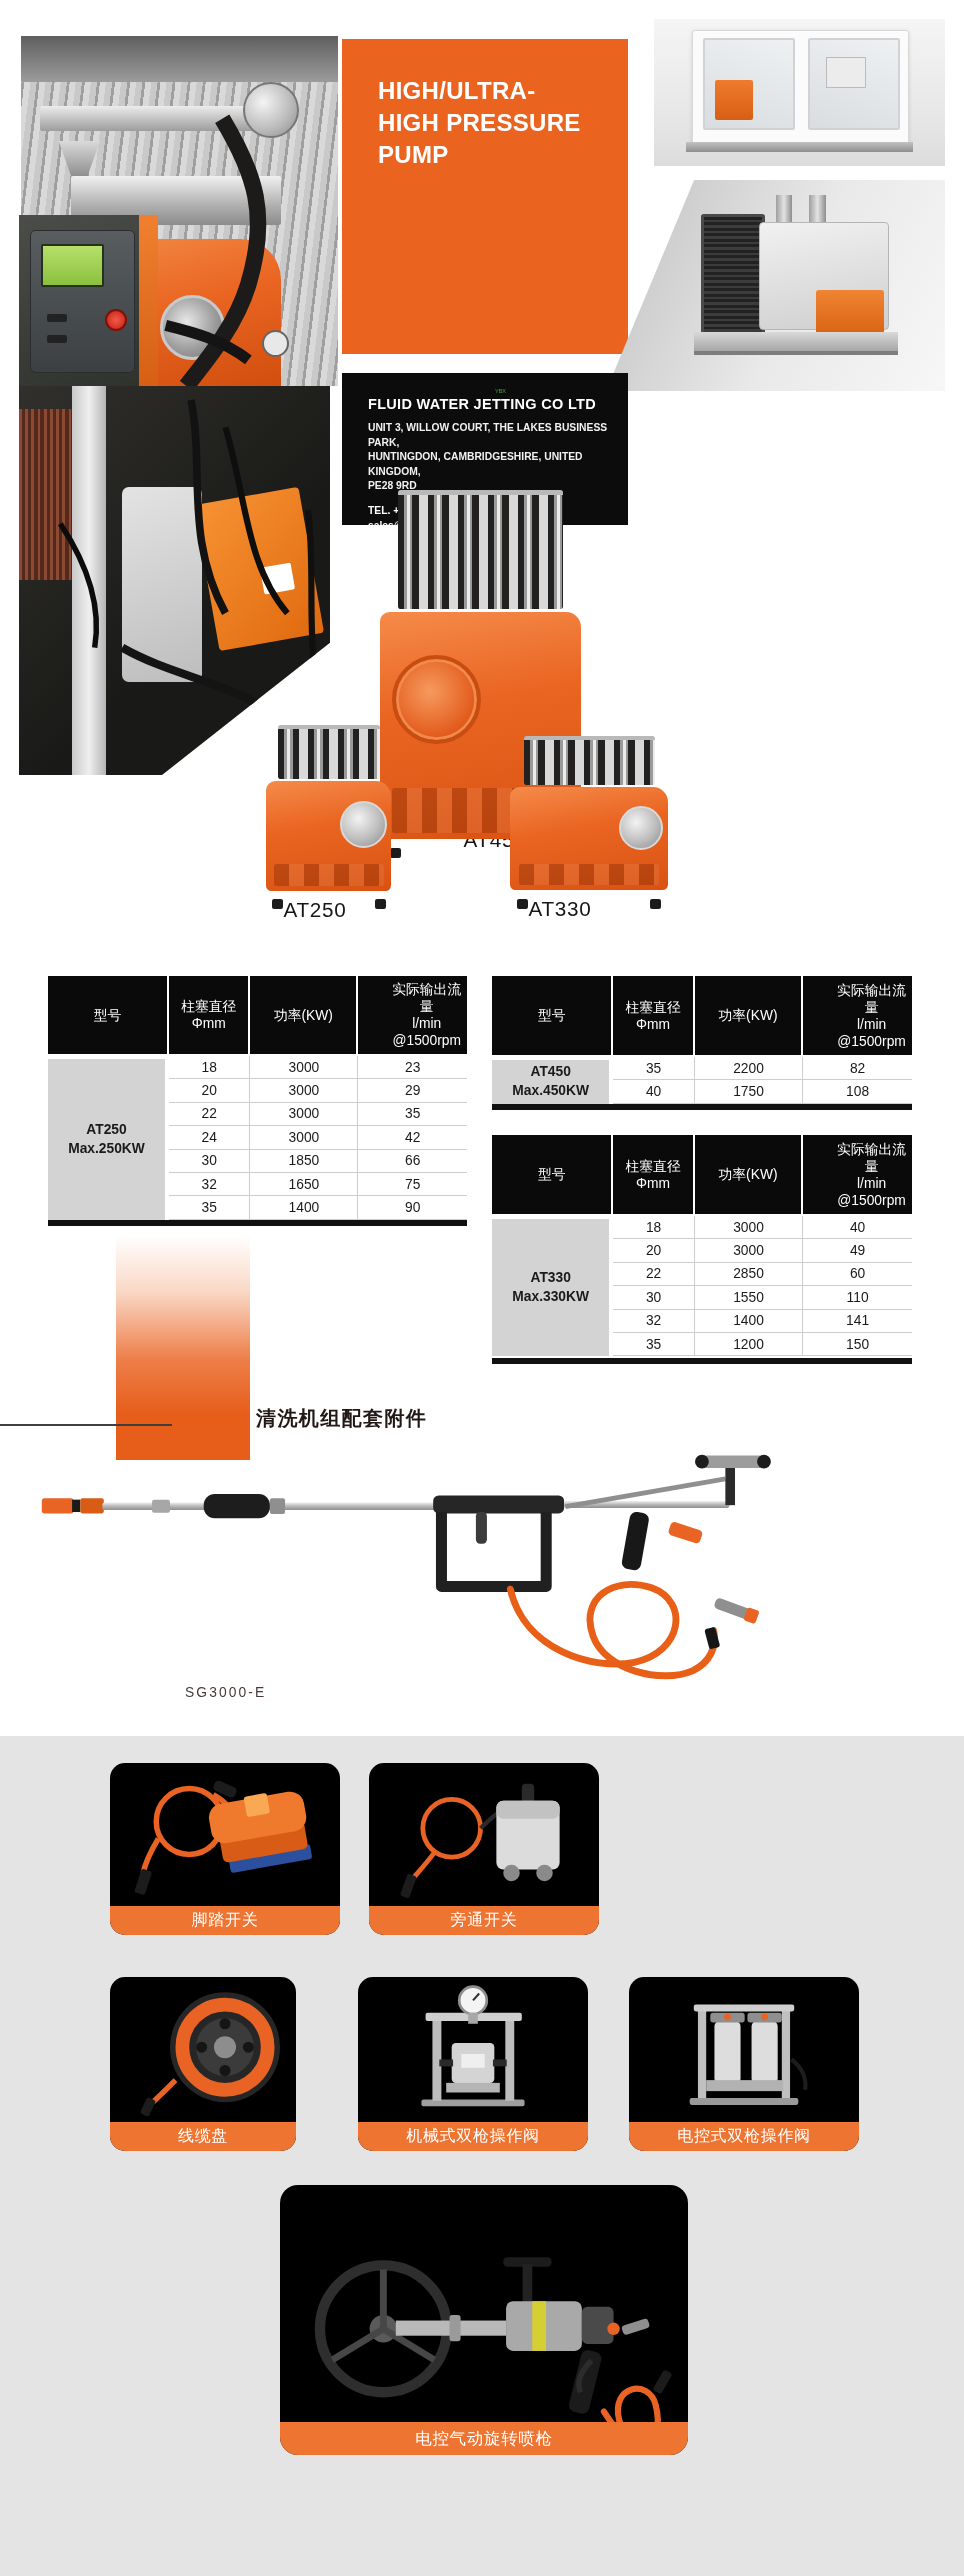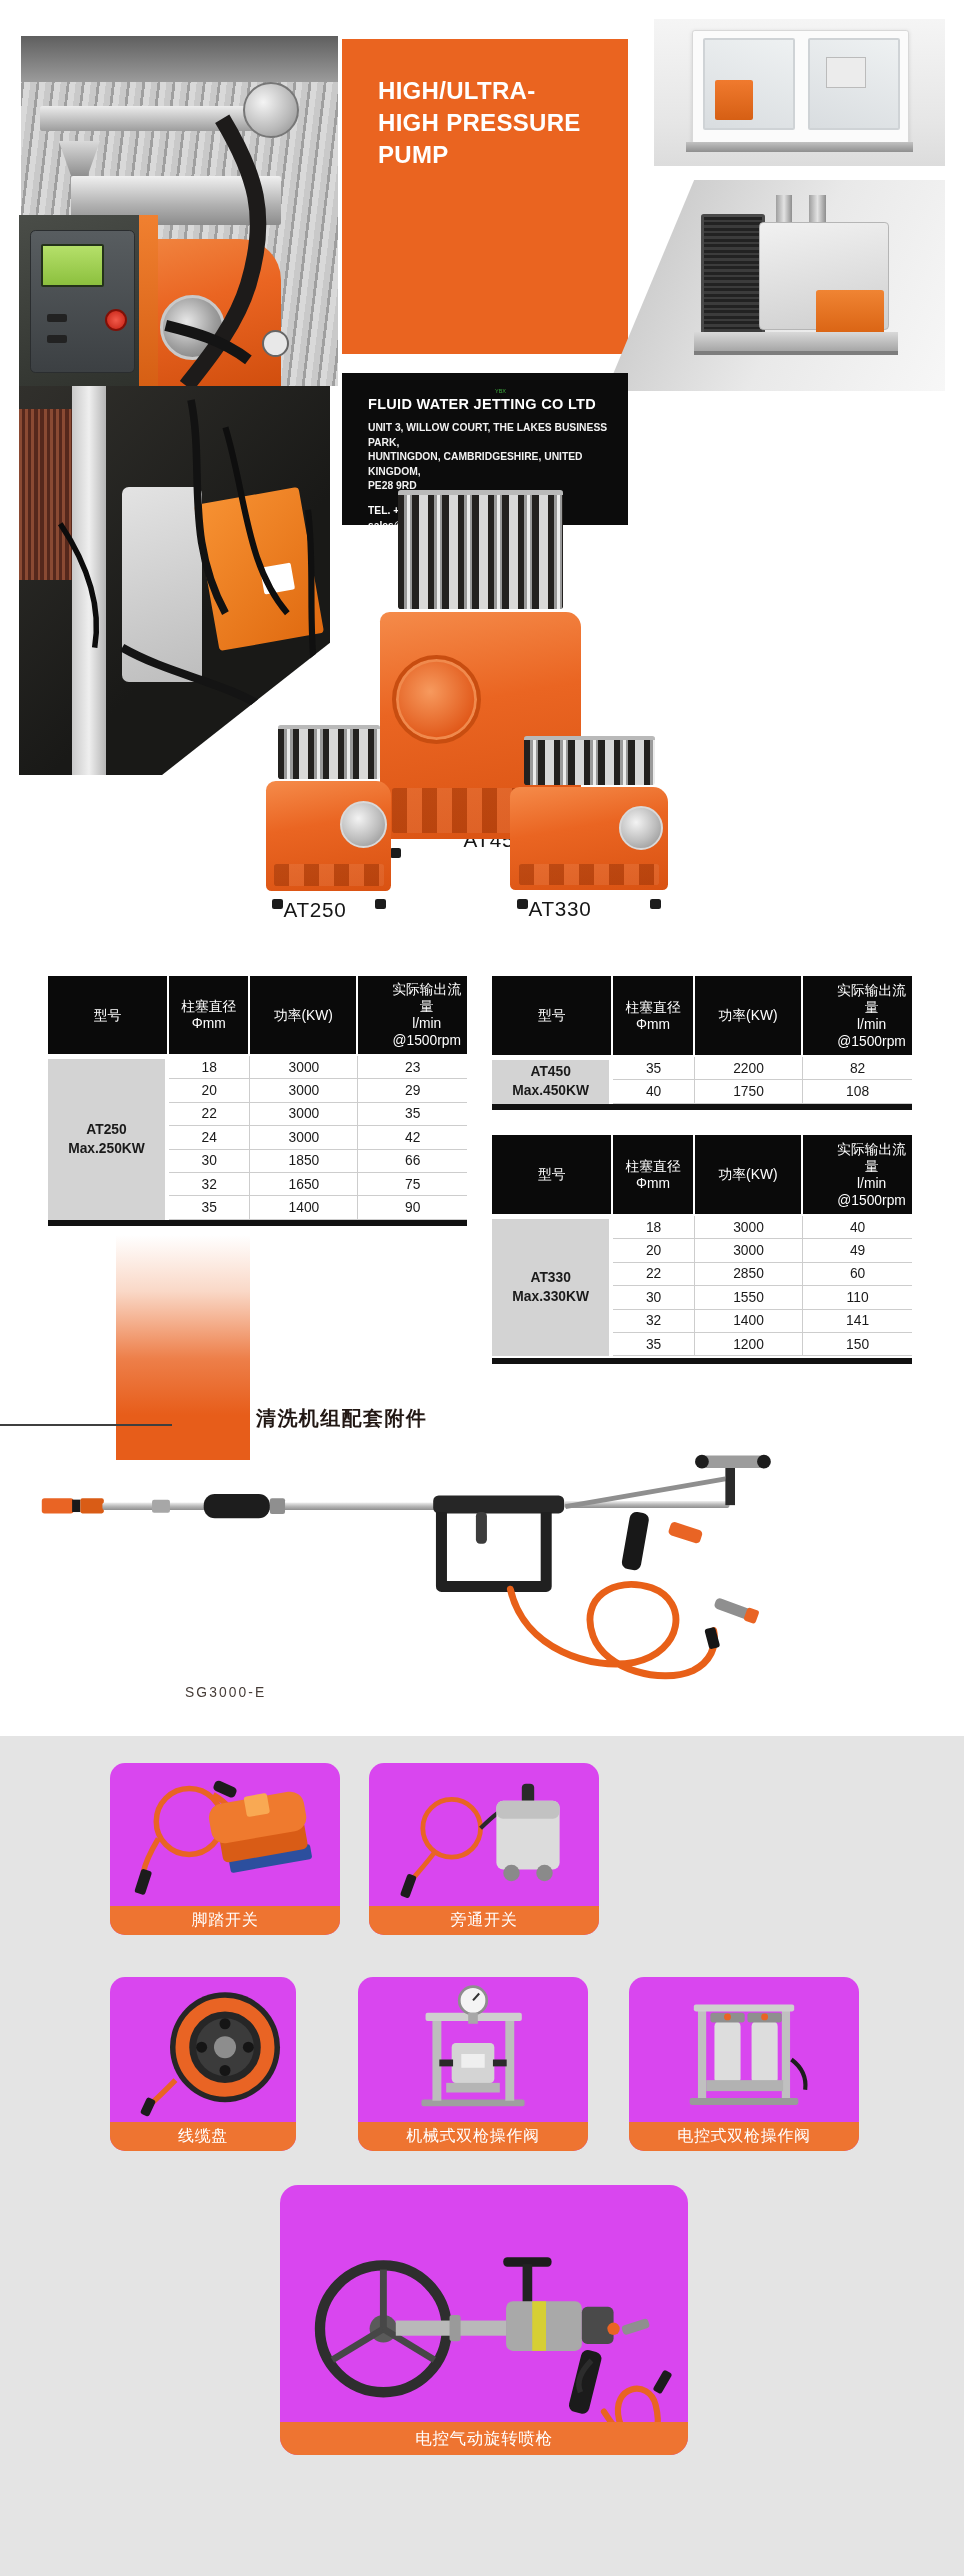--- a/index.html
+++ b/index.html
@@ -55,21 +55,21 @@
 
   
   .grad-bar{position:absolute;left:116px;top:1235px;width:134px;height:225px;
        background:linear-gradient(180deg,rgba(234,100,32,0) 0%,rgba(234,100,32,.25) 25%,rgba(233,95,28,.8) 55%,#e75d1a 80%,#e75d1a 100%);}
   .callout-line{position:absolute;left:0;top:1424px;width:172px;height:2.1px;background:#3f3f3f;}
   .acc-heading{position:absolute;left:256px;top:1405px;font-size:20px;font-weight:bold;color:#221814;letter-spacing:1.4px;}
   .gun-model{position:absolute;left:185px;top:1685px;font-size:13.8px;letter-spacing:2.1px;color:#463c37;}
 
   
   .gray-panel{position:absolute;left:0;top:1736px;width:964px;height:840px;background:#e4e4e4;}
-  .card{position:absolute;background:#d946ef;border-radius:15px;overflow:hidden;}
+  .card{position:absolute;background:#000000;border-radius:15px;overflow:hidden;}
   .card-art{position:absolute;left:0;top:0;right:0;bottom:29px;}
   .card-band{position:absolute;left:0;right:0;bottom:0;height:29px;background:#ee7431;color:#fff;
        display:flex;align-items:center;justify-content:center;font-size:16px;letter-spacing:0.7px;}
   .card.big{border-radius:18px;}
   .card.big .card-art{bottom:33px;}
   .card.big .card-band{height:33px;font-size:16.5px;}
   svg{display:block;}
 </style>
 </head>
 <body>

